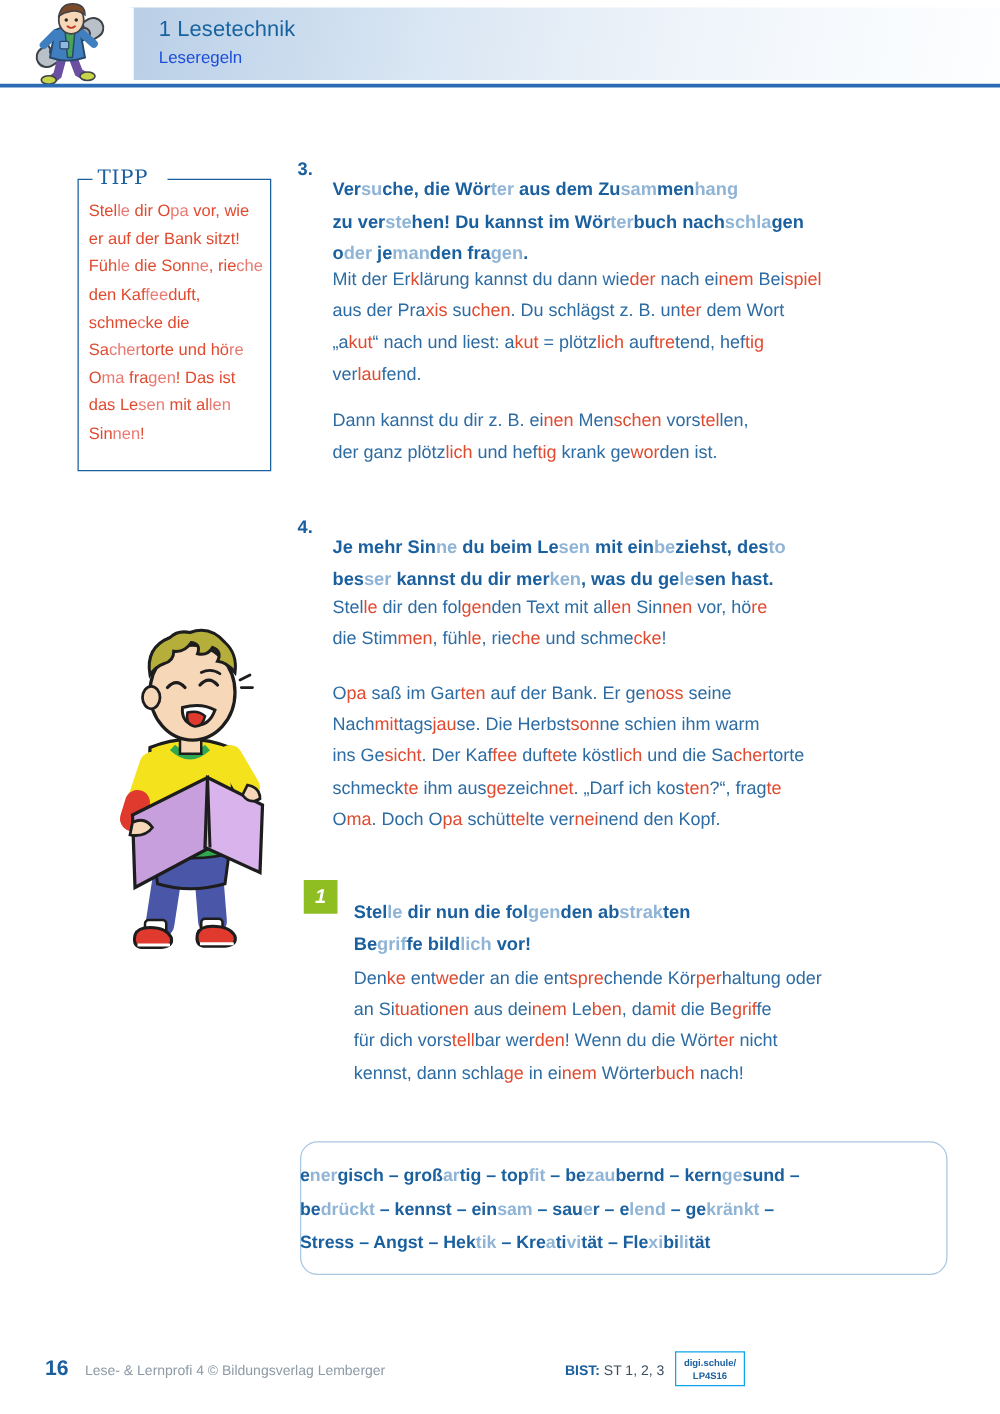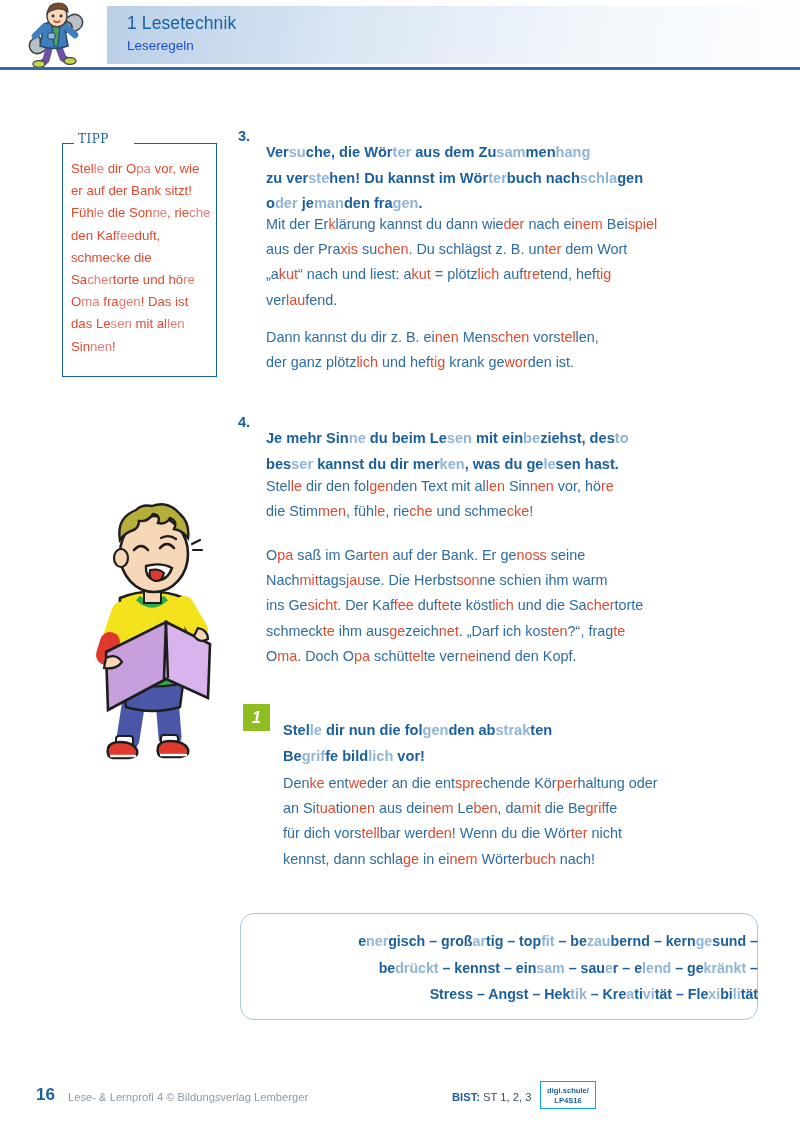--- a/index.html
+++ b/index.html
@@ -79,21 +79,21 @@
   .tipp-notch {
     position: absolute;
     left: 74px; top: 136px;
     width: 60px; height: 15px;
     background: #ffffff;
   }
   .tipp-label {
     position: absolute;
     left: 78px; top: 132px;
     font-family: "DejaVu Serif", serif;
-    font-size: 12px;
+    font-size: 16px;
     font-weight: 400;
     color: #1a5f9e;
     letter-spacing: .5px;
   }
   .tipp-text {
     position: absolute;
     left: 71px; top: 158px;
     width: 142px;
     font-size: 13.2px;
     line-height: 22.2px;
@@ -152,21 +152,21 @@
     left: 240px; top: 913px;
     width: 518px; height: 107px;
     border: 1.5px solid #a9c6e2;
     border-radius: 14px;
     box-sizing: border-box;
   }
   .word-lines {
     position: absolute;
     left: 240px; top: 928px;
     width: 518px;
-    text-align: right;
+    text-align: left;
     font-size: 14.2px;
     font-weight: bold;
     line-height: 26.5px;
     color: #1a5f9e;
   }
 
   
   .footer-page {
     position: absolute;
     left: 36px; top: 1085px;

